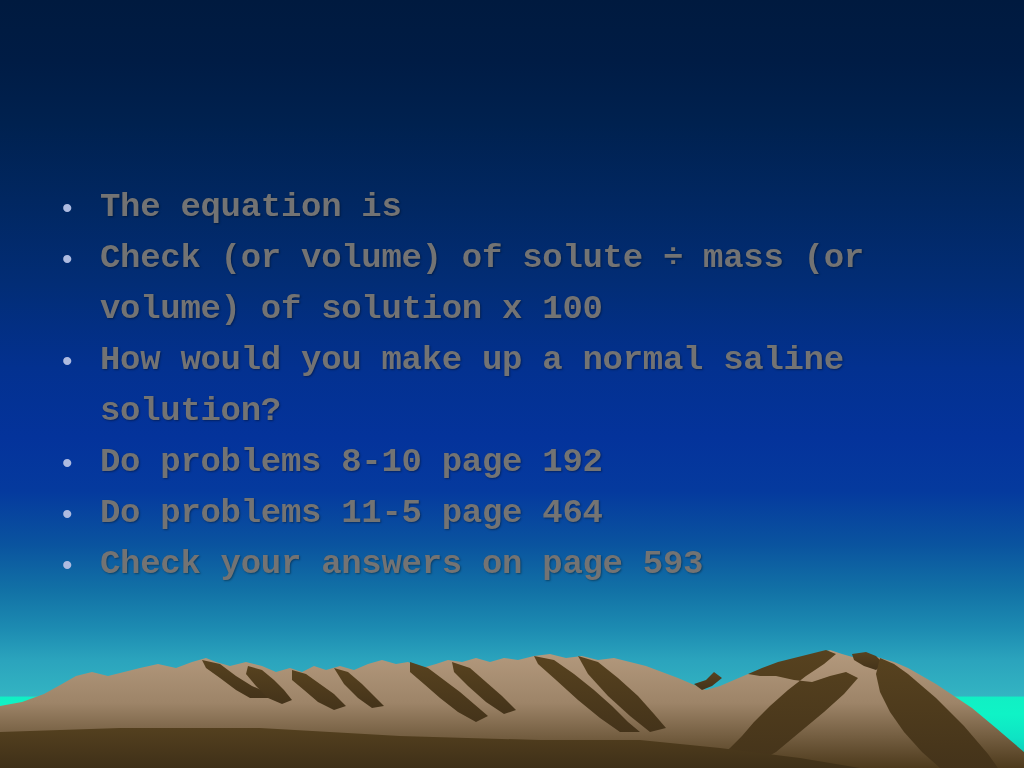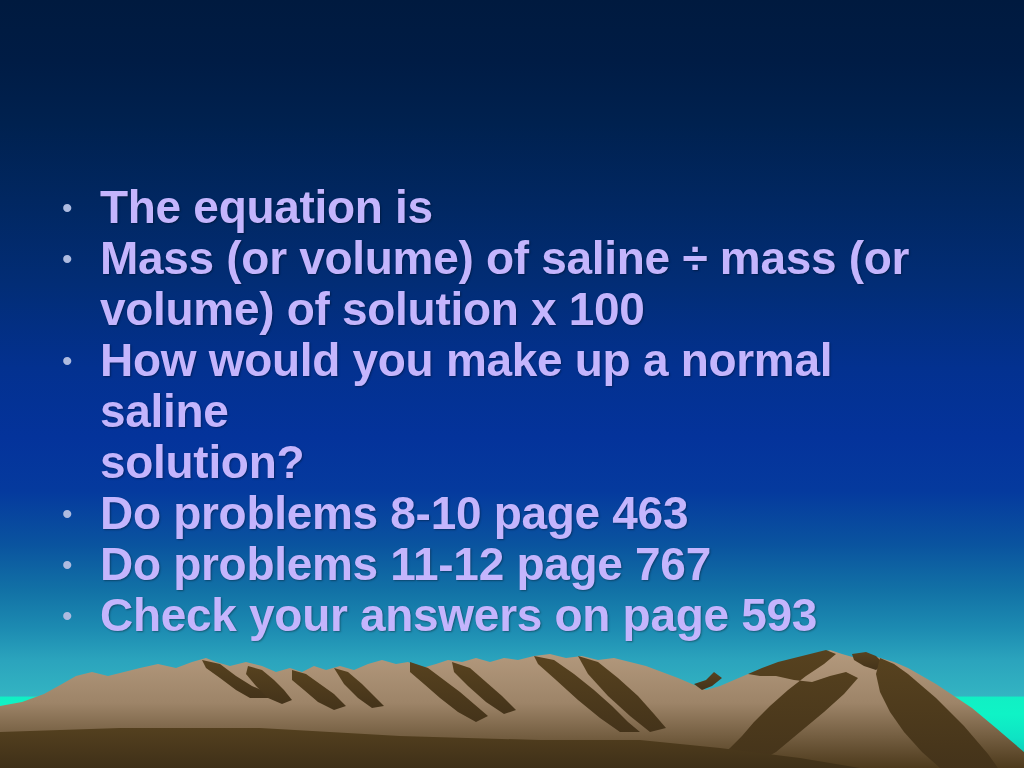--- a/index.html
+++ b/index.html
@@ -68,27 +68,28 @@
     font-size: 30px;
     line-height: 51px;
     color: #aebbe0;
     text-align: left;
     padding-left: 6px;
     box-sizing: border-box;
     letter-spacing: 0;
   }
   .bullet-text {
     flex: 1 1 auto;
-    font-size: 46px;
+    font-size: 34px;
     font-weight: bold;
     line-height: 51px;
-    color: #c4b5fd;
+    color: #737373;
     letter-spacing: -0.3px;
     text-shadow: 1px 1px 2px rgba(0,0,0,0.35);
     white-space: pre-line;
+    font-family: Liberation Mono, monospace;
   }
 </style>
 </head>
 <body>
 
 <div id="slide">
 
   <div id="sky"></div>
 
   <svg id="mountains" viewBox="0 0 1024 140" preserveAspectRatio="none">
@@ -168,38 +169,38 @@
 
   <div id="body-text">
 
     <div class="bullet-row">
       <span class="bullet-dot">•</span>
       <span class="bullet-text">The equation is</span>
     </div>
 
     <div class="bullet-row">
       <span class="bullet-dot">•</span>
-      <span class="bullet-text">Mass (or volume) of saline ÷ mass (or
+      <span class="bullet-text">Check (or volume) of solute ÷ mass (or
 volume) of solution x 100</span>
     </div>
 
     <div class="bullet-row">
       <span class="bullet-dot">•</span>
       <span class="bullet-text">How would you make up a normal saline
 solution?</span>
     </div>
 
     <div class="bullet-row">
       <span class="bullet-dot">•</span>
-      <span class="bullet-text">Do problems 8-10 page 463</span>
-    </div>
-
-    <div class="bullet-row">
-      <span class="bullet-dot">•</span>
-      <span class="bullet-text">Do problems 11-12 page 767</span>
+      <span class="bullet-text">Do problems 8-10 page 192</span>
+    </div>
+
+    <div class="bullet-row">
+      <span class="bullet-dot">•</span>
+      <span class="bullet-text">Do problems 11-5 page 464</span>
     </div>
 
     <div class="bullet-row">
       <span class="bullet-dot">•</span>
       <span class="bullet-text">Check your answers on page 593</span>
     </div>
 
   </div>
 </div>
 

